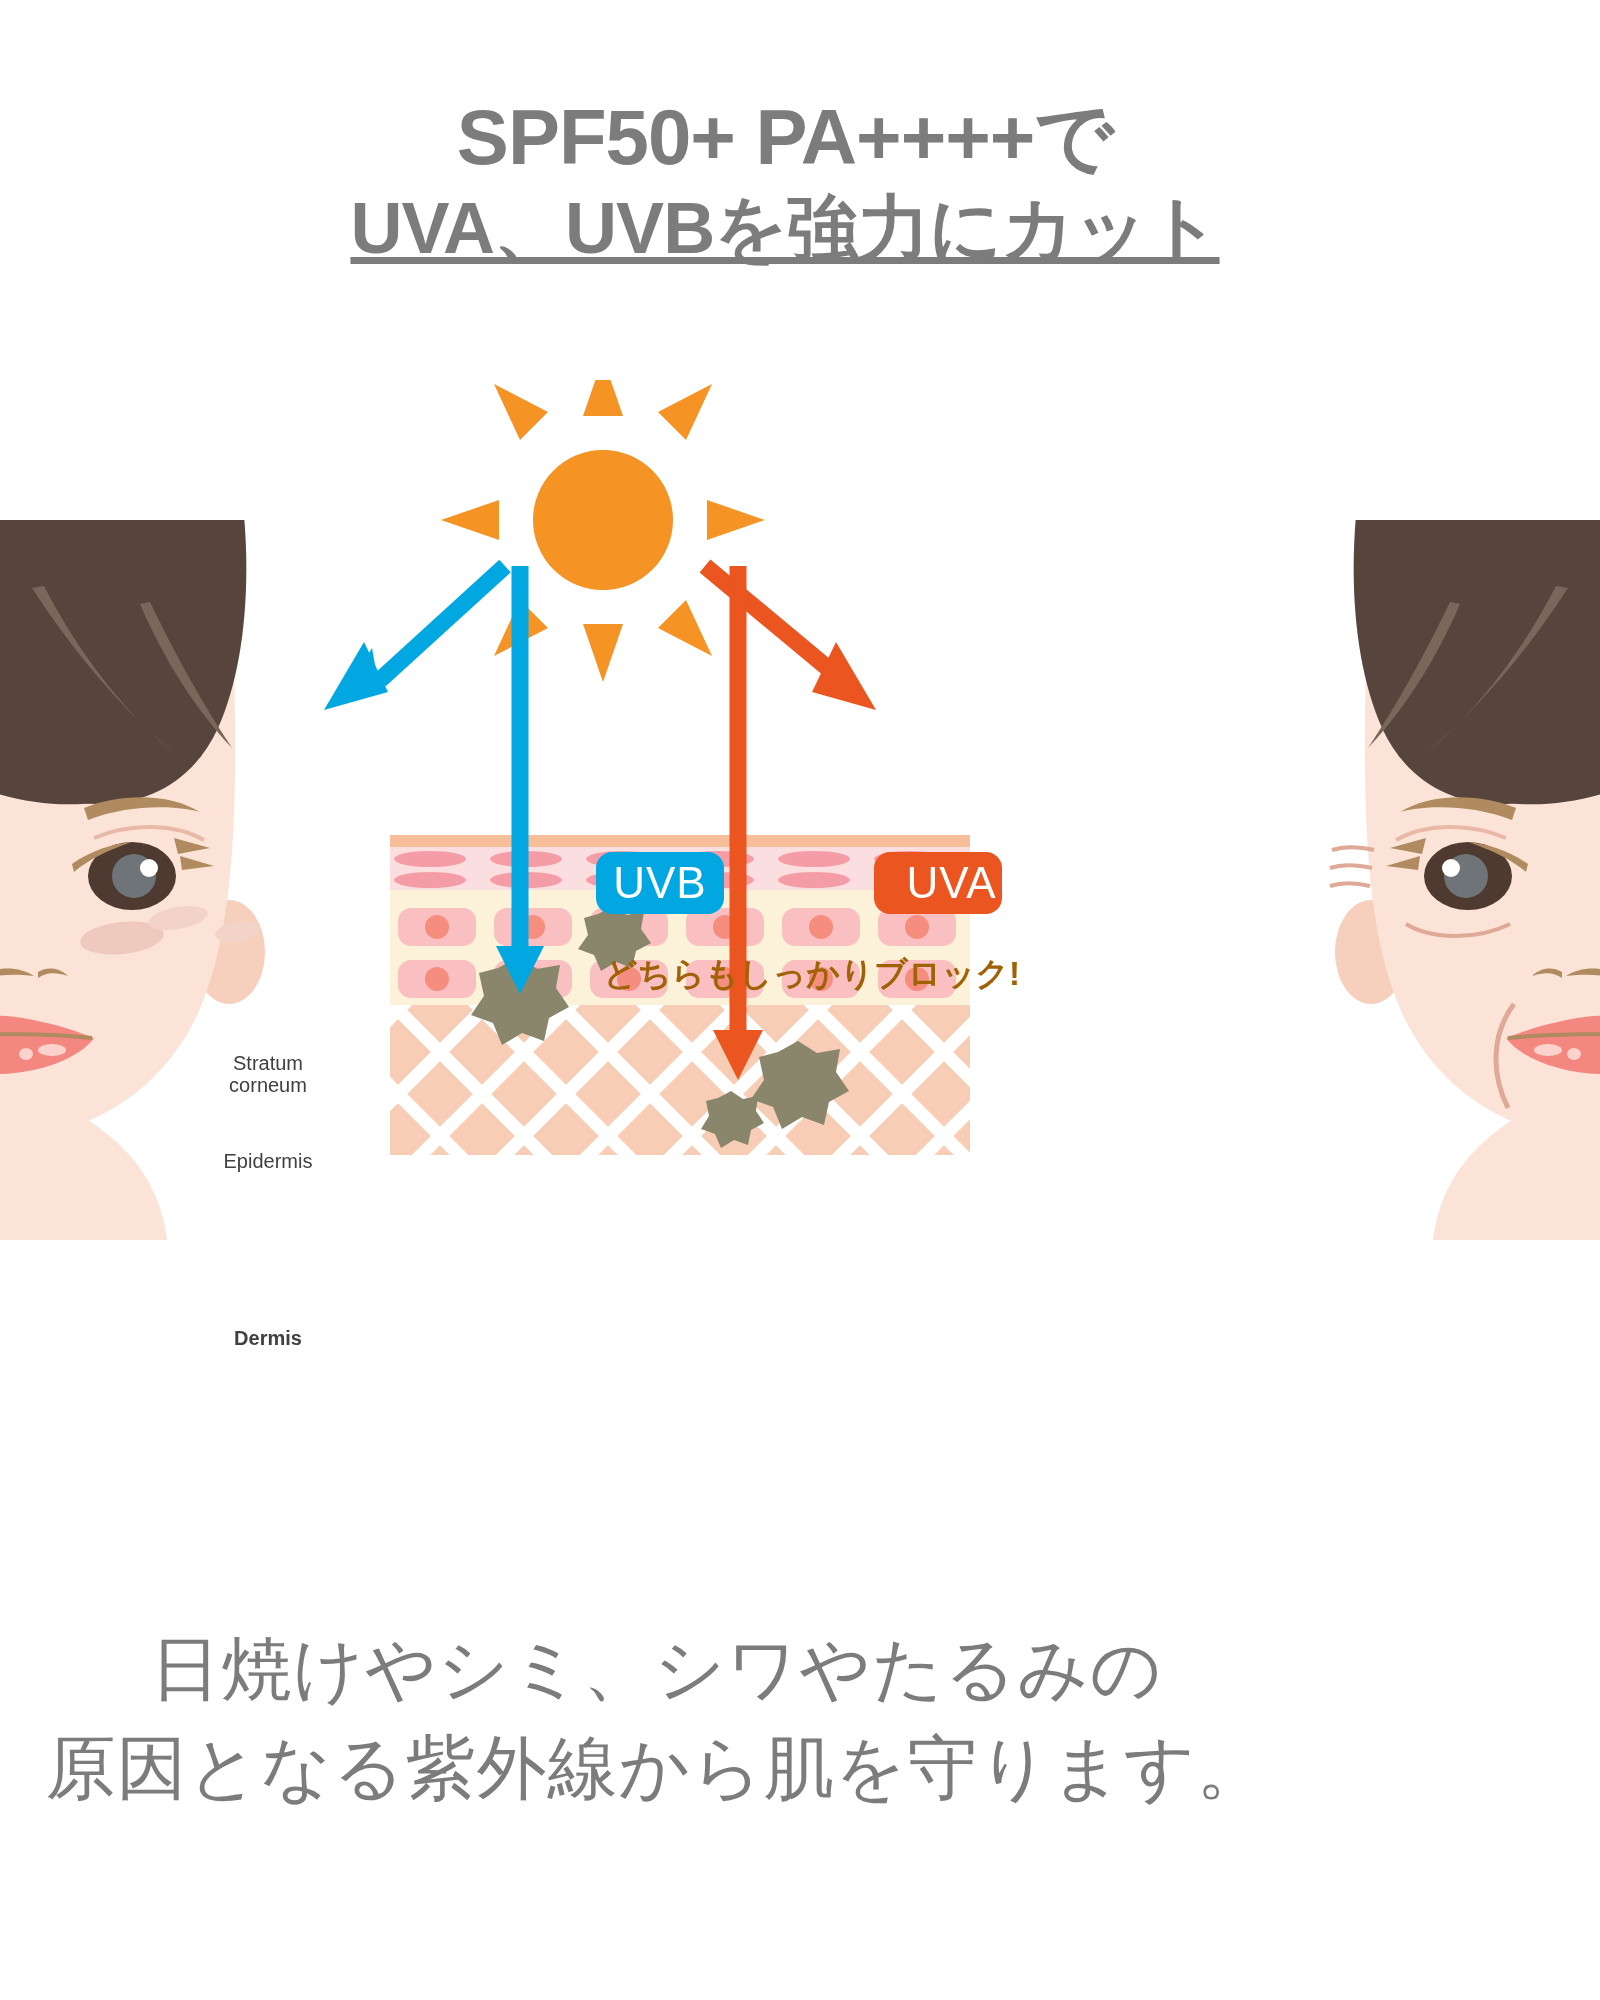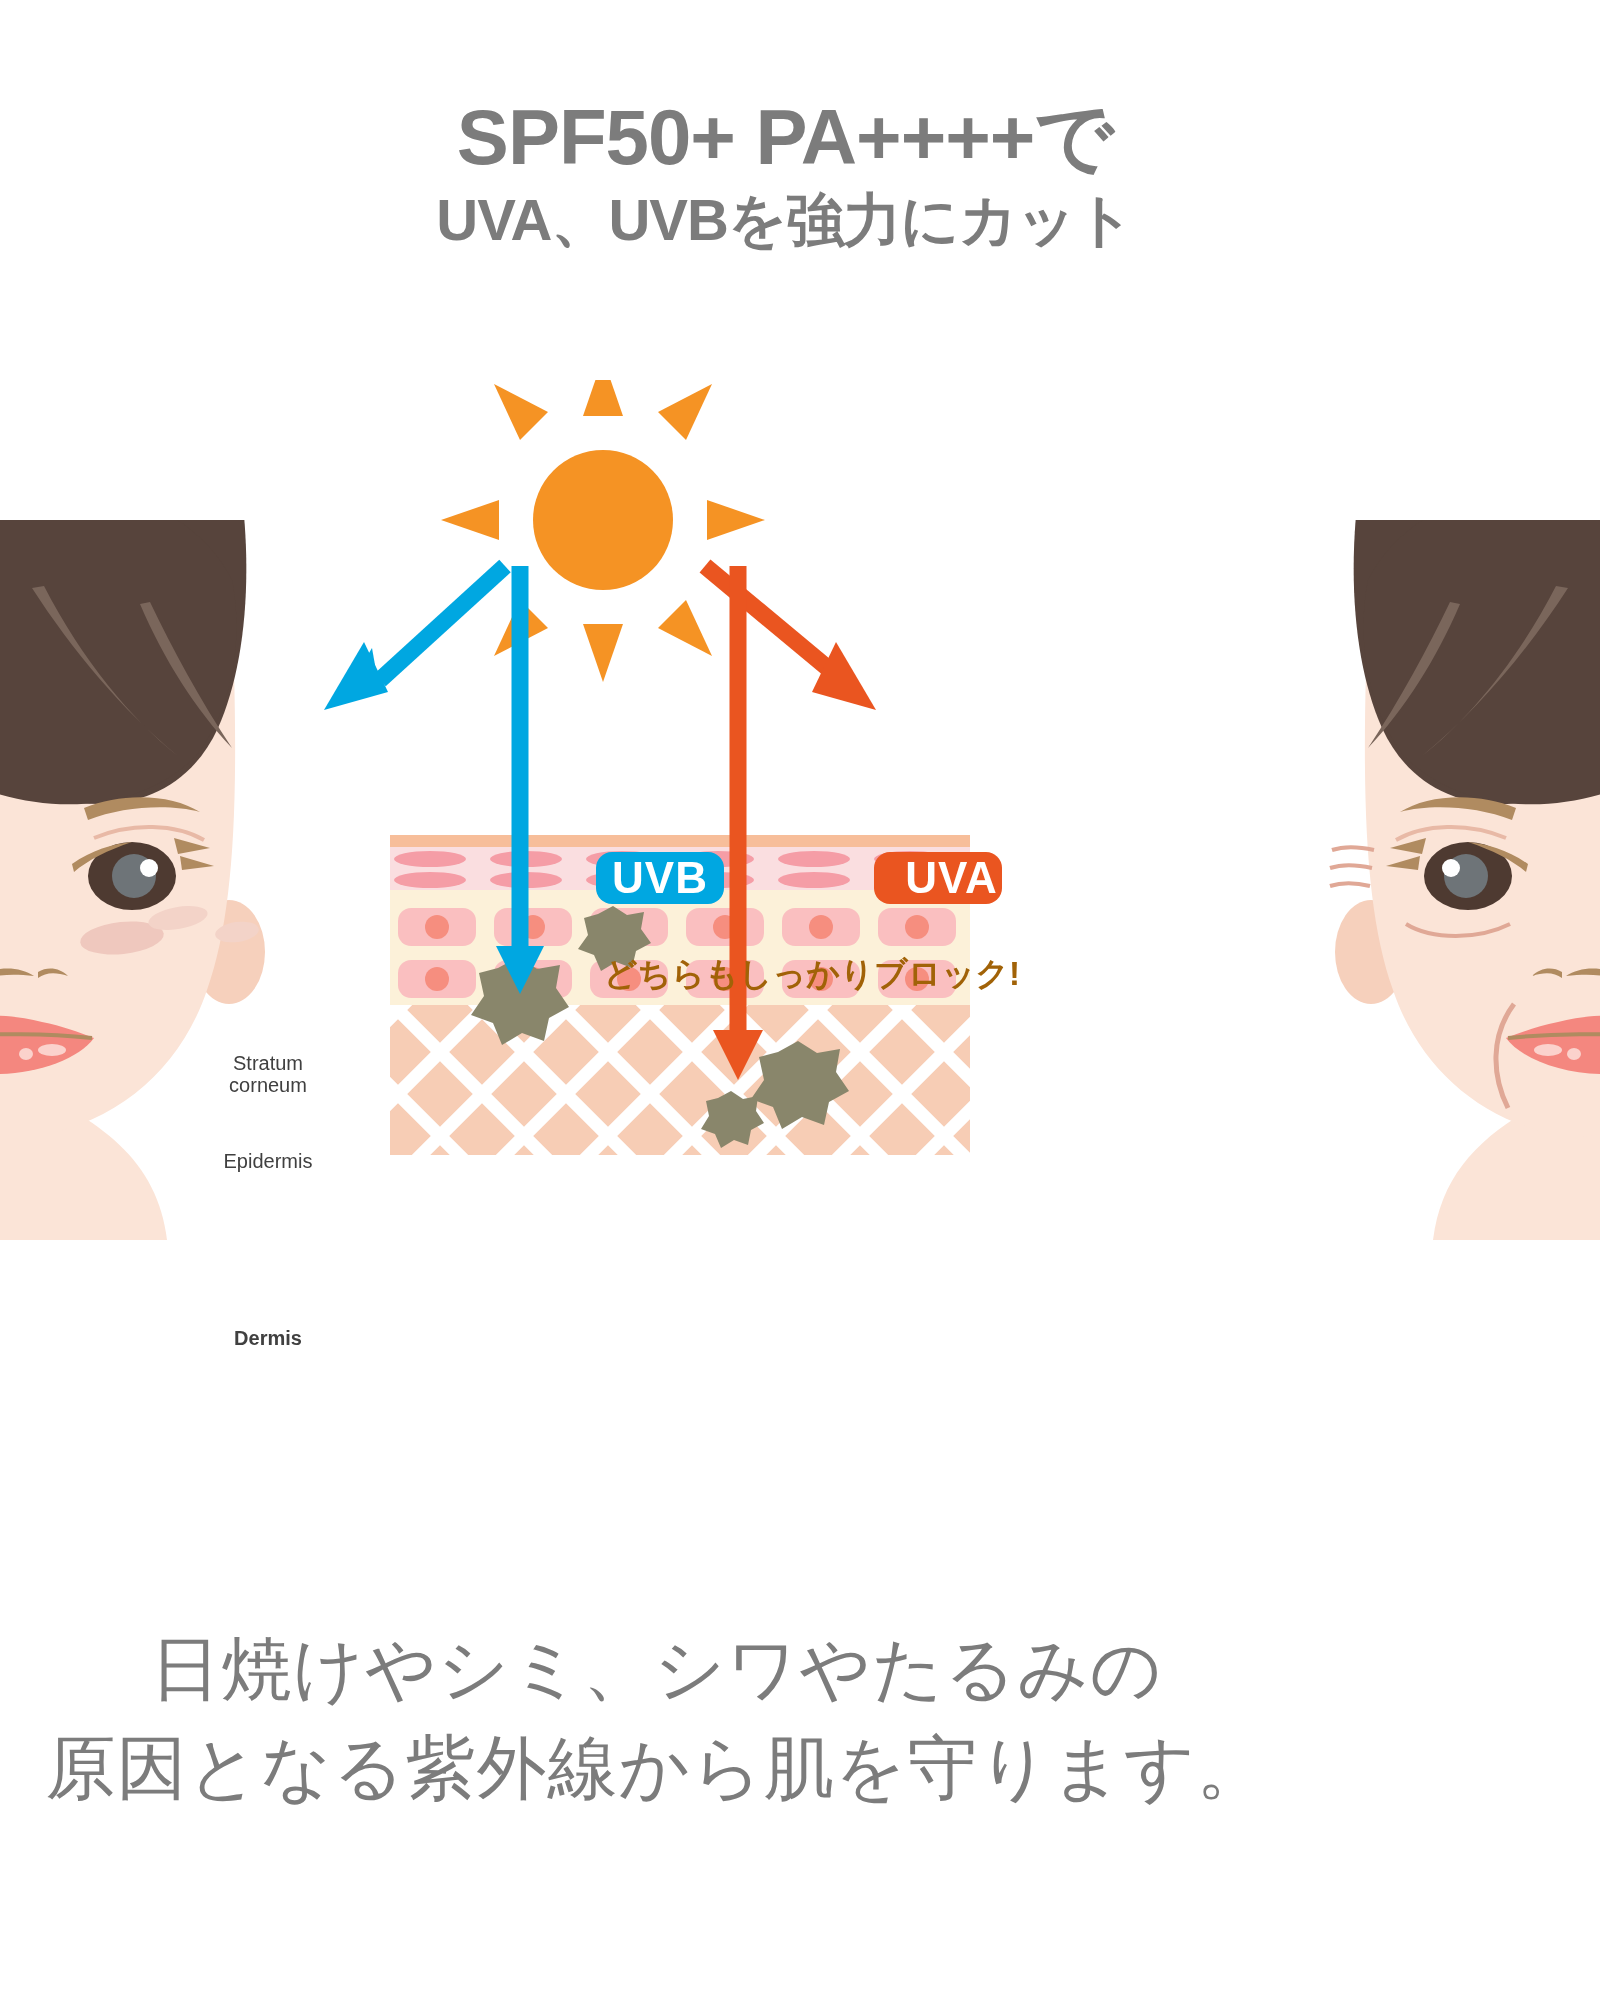--- a/index.html
+++ b/index.html
@@ -24,21 +24,21 @@
     top: 90px;
     width: 1570px;
     text-align: center;
     color: #7c7c7c;
     font-weight: bold;
     font-size: 78px;
     line-height: 1.22;
     letter-spacing: -1px;
   }
   .headline .hl-line { display: block; white-space: nowrap; }
-  .headline .hl-line2 { font-size: 58px; }
+  .headline .hl-line2 { font-size: 72px; text-decoration: underline; }
 
   
   .caption {
     position: absolute;
     left: 0;
     top: 1620px;
     width: 1313px;
     text-align: center;
     color: #7c7c7c;
     font-size: 70px;
@@ -63,24 +63,24 @@
 
   
   .uv-badge {
     position: absolute;
     display: flex;
     align-items: center;
     justify-content: center;
     border-radius: 16px;
     color: #ffffff;
     font-size: 44px;
-    font-weight: 700;
+    font-weight: 400;
     letter-spacing: 1px;
     width: 128px;
-    height: 52px;
+    height: 62px;
   }
   .uvb-badge { left: 596px; top: 852px; background: #00A7E1; }
   .uva-badge { left: 874px; top: 852px; background: #EA5520; padding-left: 27px; }
 
   
   .block-label {
     position: absolute;
     left: 580px;
     top: 952px;
     width: 440px;

